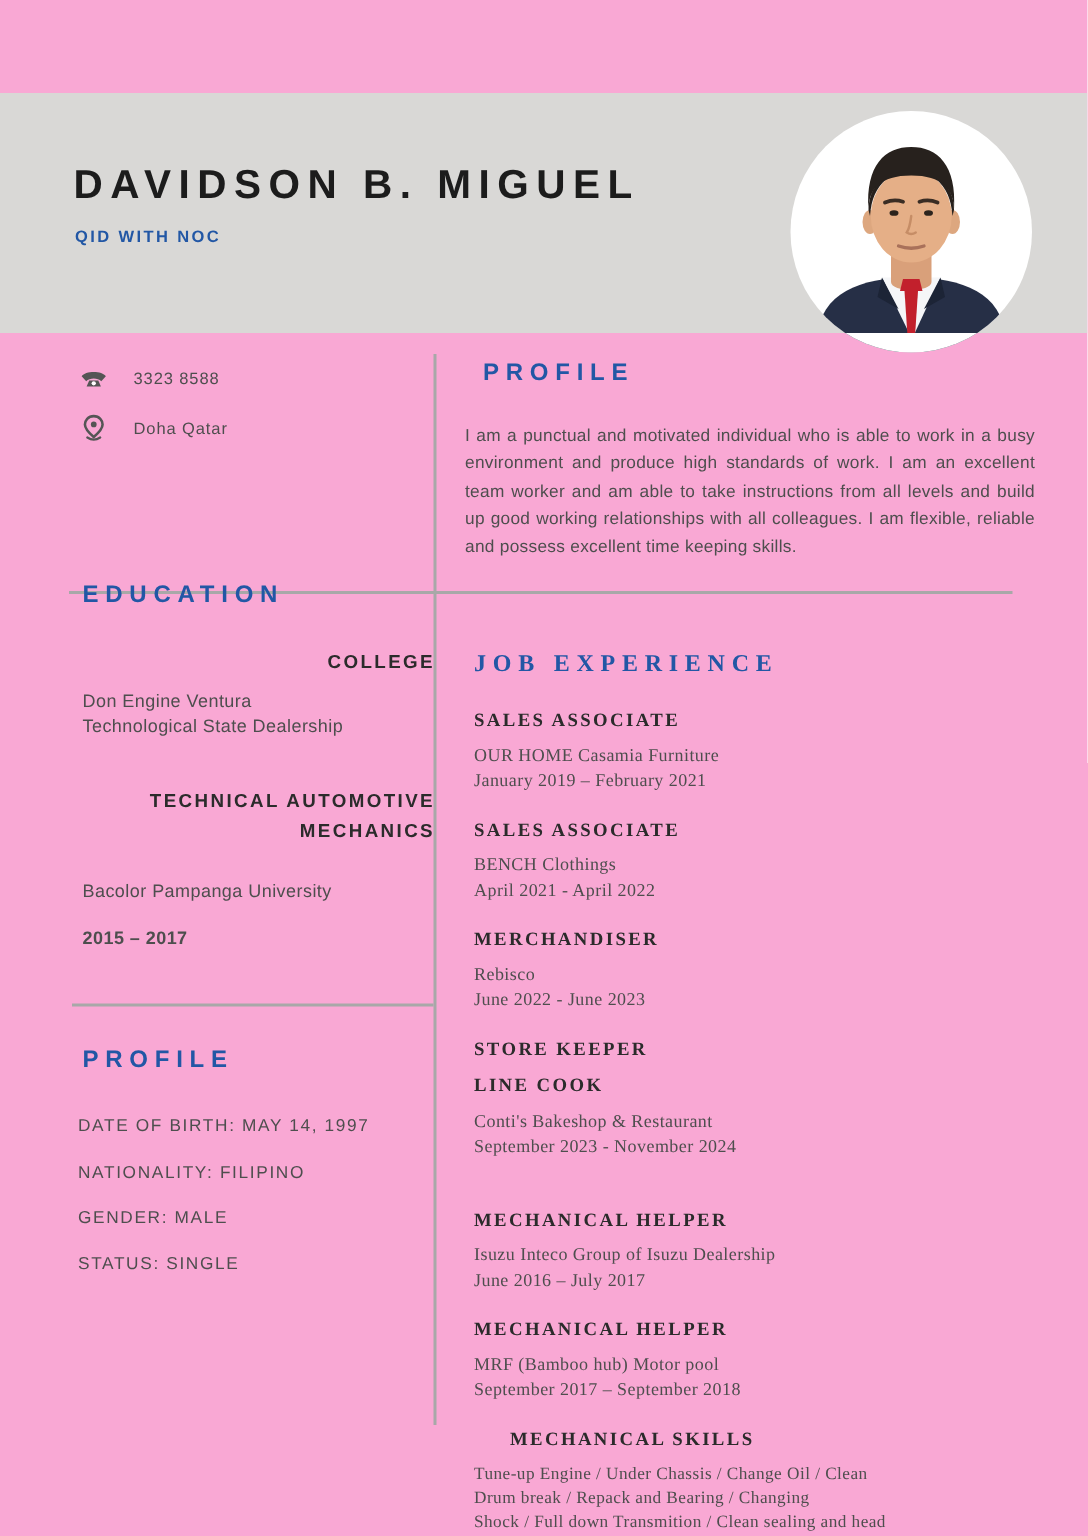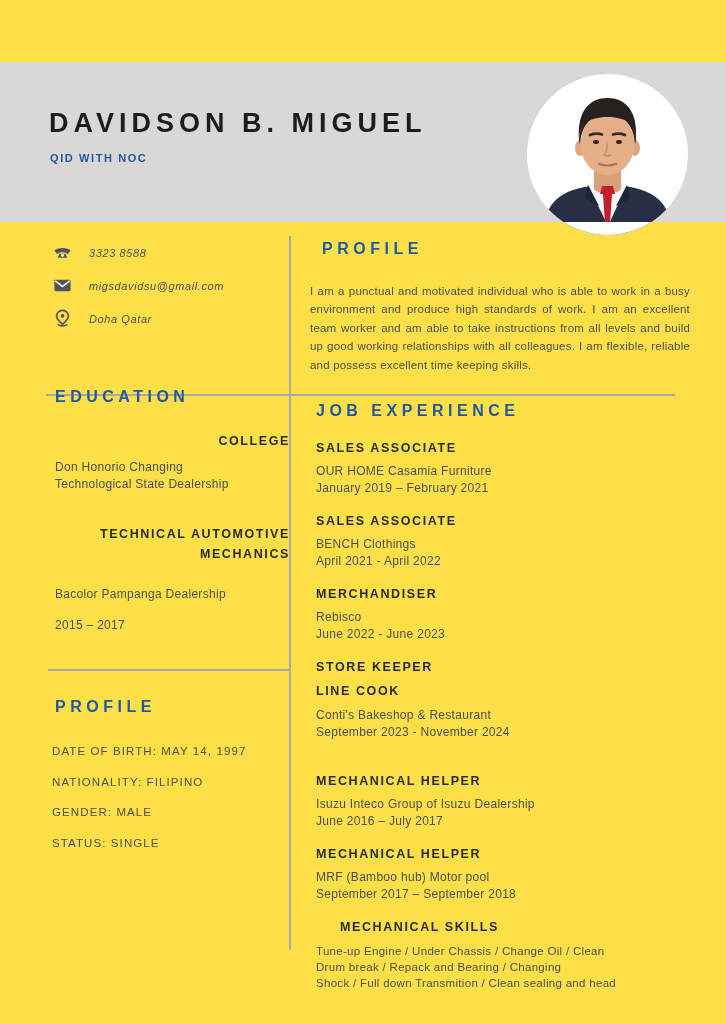--- a/index.html
+++ b/index.html
@@ -1,19 +1,19 @@
 <!DOCTYPE html>
 <html><head>
 <meta charset="utf-8">
 <style>
   html,body{margin:0;padding:0;background:#ffffff;}
   .page{
     position:relative;
     width:725px;height:1024px;
-    background:#fde047;
+    background:#f9a8d4;
     font-family:"Liberation Sans", sans-serif;
     overflow:hidden;
   }
   
   .band{position:absolute;left:0;top:62px;width:725px;height:160px;background:#d9d8d6;}
   .name{
     position:absolute;left:49px;top:108px;
     font-size:27px;font-weight:bold;letter-spacing:5px;color:#1c1c1c;
   }
   .subtitle{
@@ -26,21 +26,21 @@
   }
   .photo svg{display:block;}
   
   .vdiv{position:absolute;left:289px;top:236px;width:1.5px;height:714px;background:#a8a8a8;}
   .hdiv1{position:absolute;left:46px;top:394px;width:629px;height:1.5px;background:#a8a8a8;}
   .hdiv2{position:absolute;left:48px;top:669px;width:241px;height:1.5px;background:#a8a8a8;}
   
   .contact{position:absolute;left:53px;top:243px;width:215px;}
   .crow{display:flex;align-items:center;margin-bottom:14px;height:19px;}
   .cicon{width:19px;height:19px;flex:0 0 19px;margin-right:17px;}
-  .ctext{font-size:11px;color:#4e4e4e;letter-spacing:0.6px;font-style:italic;}
+  .ctext{font-size:11px;color:#4e4e4e;letter-spacing:0.6px;}
   
   .h-blue{
     font-size:16px;font-weight:bold;letter-spacing:4.5px;color:#2257a5;margin:0;
   }
   .h-sub{
     font-size:12.5px;font-weight:bold;letter-spacing:1.6px;color:#2b2b2b;margin:0;line-height:19px;
   }
   .body-txt{font-size:12px;color:#4e4e4e;letter-spacing:0.3px;line-height:17px;}
   
   .profile-head{position:absolute;left:322px;top:240px;}
@@ -48,28 +48,28 @@
     position:absolute;left:310px;top:270px;width:380px;
     font-size:11.5px;color:#4e4e4e;line-height:18.6px;letter-spacing:0.2px;
     text-align:justify;
   }
   
   .education{position:absolute;left:55px;top:388px;width:235px;}
   .education .h-sub{margin-top:26px;text-align:right;}
   .education .school{margin-top:8px;}
   .education .program{margin-top:31px;line-height:20px;}
   .education .loc{margin-top:22px;}
-  .education .years{margin-top:14px;}
+  .education .years{margin-top:14px;font-weight:bold;}
   
   .personal{position:absolute;left:52px;top:698px;width:235px;}
   .personal .h-blue{margin-left:3px;}
   .personal-items{margin-top:29px;}
   .pitem{font-size:11.5px;color:#4e4e4e;letter-spacing:1.1px;margin-bottom:18.5px;}
   
-  .jobs{position:absolute;left:316px;top:402px;width:386px;}
+  .jobs{position:absolute;left:316px;top:434px;width:386px;font-family:Liberation Serif, serif;}
   .jobs .h-blue{margin-bottom:19px;}
   .job{margin-bottom:15px;}
   .job .h-sub{margin-bottom:5px;}
   .job .title2{margin-top:2px;margin-bottom:6px;}
   .job.gap-after{margin-bottom:31px;}
   .skills{margin-top:15px;}
   .skills .h-sub{margin-bottom:6px;padding-left:24px;}
   .skill-line{font-size:11.5px;color:#4e4e4e;letter-spacing:0.3px;line-height:16px;}
 </style>
 </head>
@@ -127,47 +127,40 @@
     <div class="crow">
       <svg class="cicon" viewBox="0 0 20 20">
         <path d="M1.5 8.2 C4 4.2 16 4.2 18.5 8.2 L15.3 11.8 C12.8 9.2 7.2 9.2 4.7 11.8 Z" fill="#555555"></path>
         <path d="M6.8 11.2 L13.2 11.2 L15 15.5 L5 15.5 Z" fill="#555555"></path>
         <circle cx="10" cy="13.2" r="1.5" fill="#ffffff"></circle>
       </svg>
       <span class="ctext">3323 8588</span>
     </div>
     <div class="crow">
       <svg class="cicon" viewBox="0 0 20 20">
-        <rect x="1.5" y="4" width="17" height="12" rx="1.2" fill="#555555"></rect>
-        <path d="M2.5 5.2 L10 11.2 L17.5 5.2" stroke="#ffffff" stroke-width="1.6" fill="none"></path>
-      </svg>
-      <span class="ctext">migsdavidsu@gmail.com</span>
-    </div>
-    <div class="crow">
-      <svg class="cicon" viewBox="0 0 20 20">
         <path d="M10 1.5 C6 1.5 3.8 4.6 3.8 7.4 C3.8 10.8 10 16.2 10 16.2 C10 16.2 16.2 10.8 16.2 7.4 C16.2 4.6 14 1.5 10 1.5 Z" fill="none" stroke="#555555" stroke-width="1.8"></path>
         <circle cx="10" cy="7.3" r="2" fill="#555555"></circle>
         <path d="M5.5 16.5 Q10 19.5 14.5 16.5" stroke="#555555" stroke-width="1.6" fill="none" stroke-linecap="round"></path>
       </svg>
       <span class="ctext">Doha Qatar</span>
     </div>
   </div>
 
   <h2 class="h-blue profile-head">PROFILE</h2>
   <p class="profile-text">I am a punctual and motivated individual who is able to work in a busy environment and produce high standards of work. I am an excellent team worker and am able to take instructions from all levels and build up good working relationships with all colleagues. I am flexible, reliable and possess excellent time keeping skills.</p>
 
   <div class="education">
     <h2 class="h-blue">EDUCATION</h2>
     <div class="h-sub">COLLEGE</div>
     <div class="body-txt school">
-      <div>Don Honorio Changing</div>
+      <div>Don Engine Ventura</div>
       <div>Technological State Dealership</div>
     </div>
     <div class="h-sub program">TECHNICAL AUTOMOTIVE MECHANICS</div>
-    <div class="body-txt loc">Bacolor Pampanga Dealership</div>
+    <div class="body-txt loc">Bacolor Pampanga University</div>
     <div class="body-txt years">2015 – 2017</div>
   </div>
 
   <div class="personal">
     <h2 class="h-blue">PROFILE</h2>
     <div class="personal-items">
       <div class="pitem">DATE OF BIRTH: MAY 14, 1997</div>
       <div class="pitem">NATIONALITY: FILIPINO</div>
       <div class="pitem">GENDER: MALE</div>
       <div class="pitem">STATUS: SINGLE</div>

